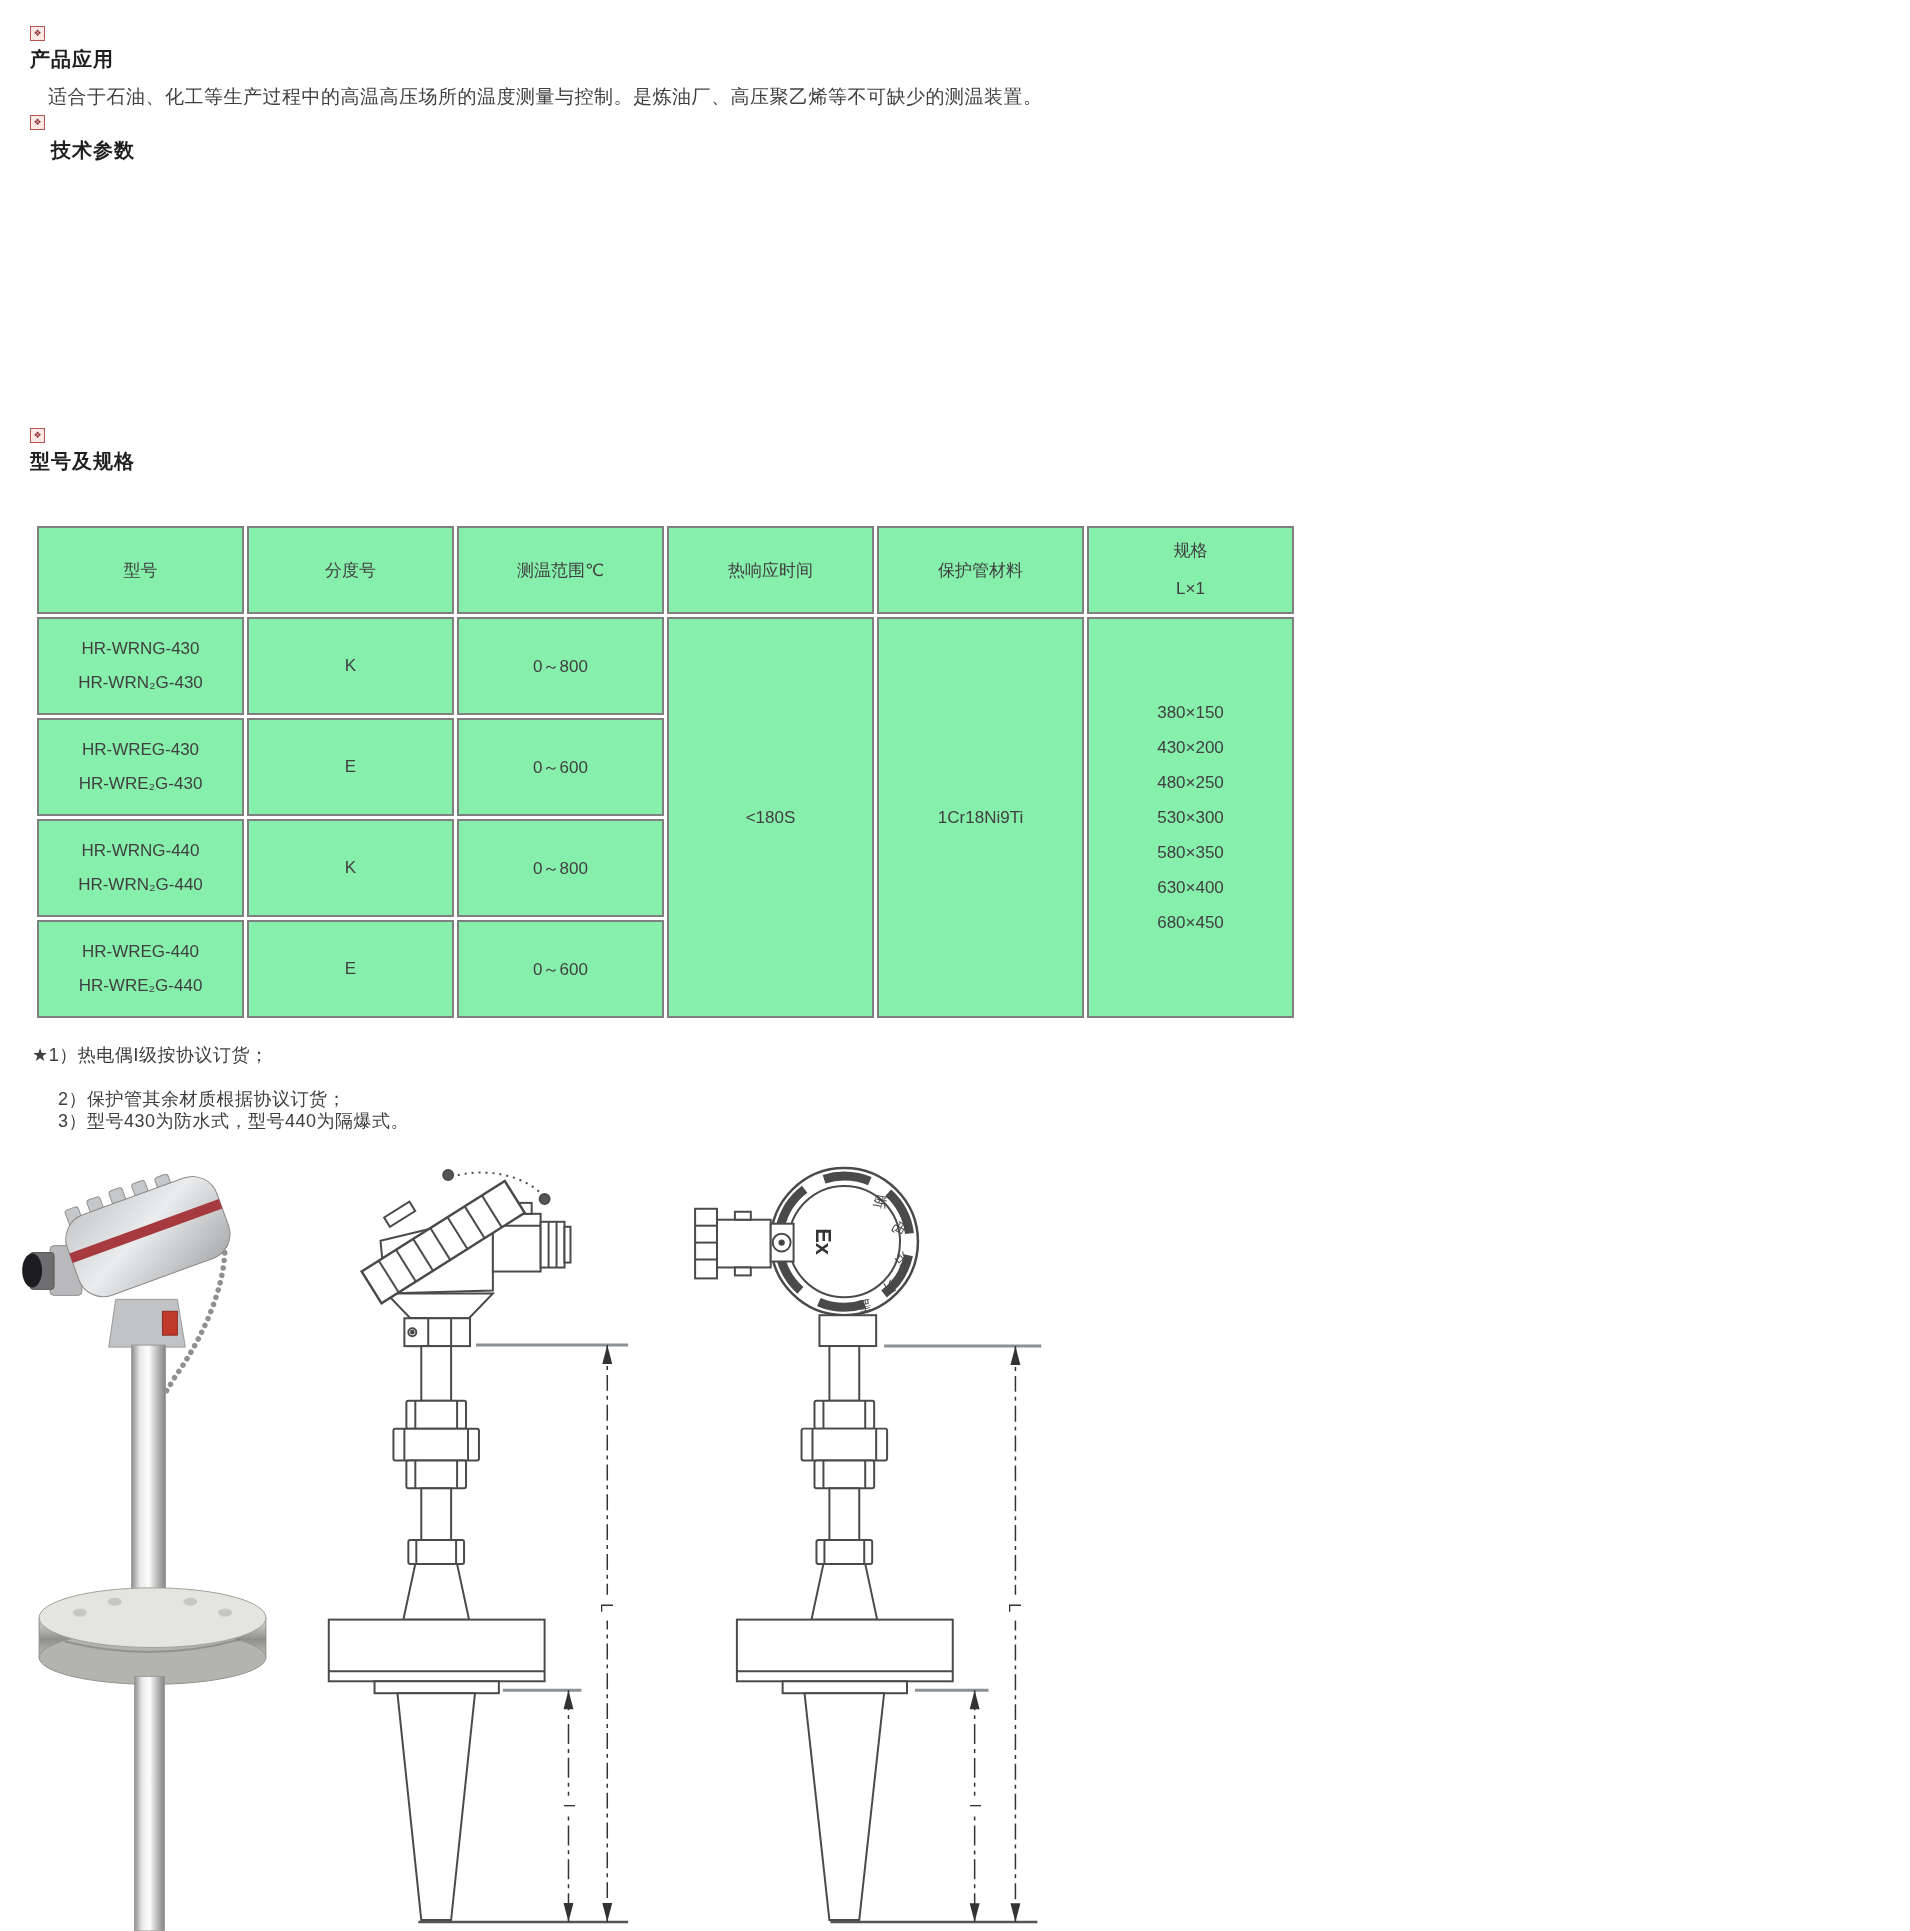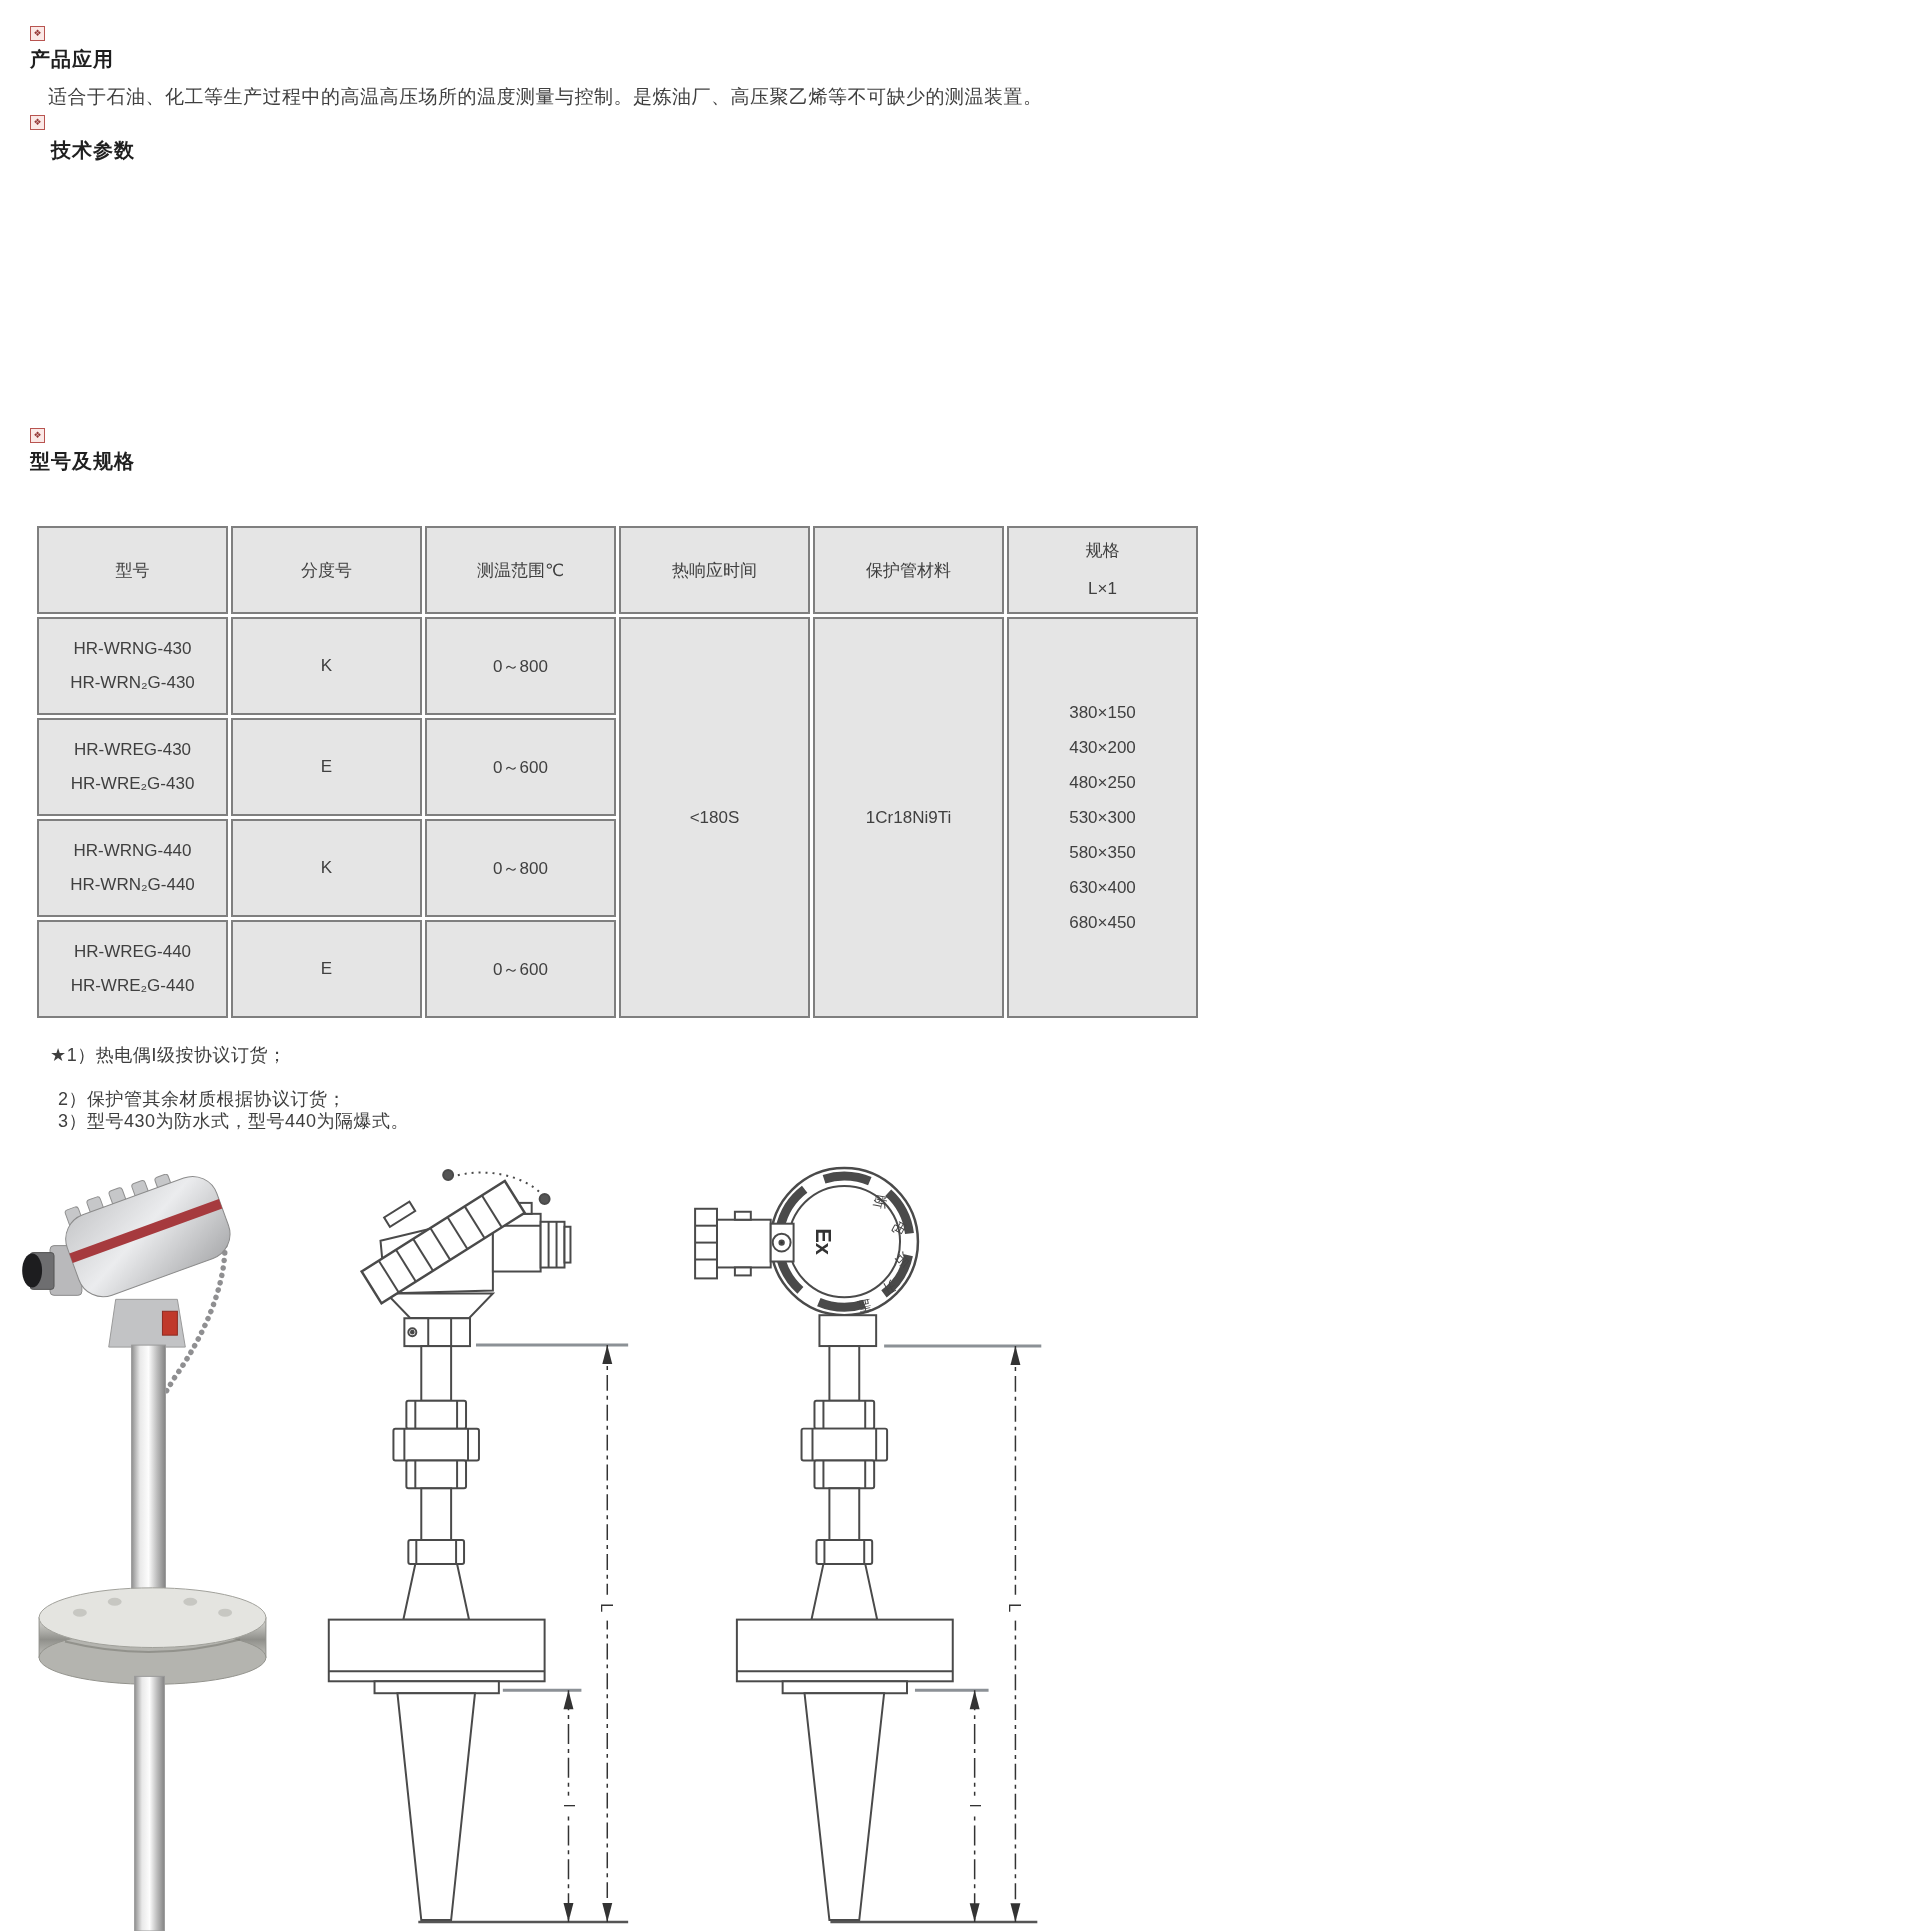--- a/index.html
+++ b/index.html
@@ -7,22 +7,22 @@
         font-family:"Liberation Sans","DejaVu Sans",sans-serif;color:#3c3c3c;}
   .abs{position:absolute;}
   .marker{position:absolute;width:13px;height:13px;border:1px solid #b85450;background:#fbe9e7;
           color:#953735;font-size:9px;line-height:12px;text-align:center;overflow:hidden;}
   .h2{position:absolute;font-size:20px;font-weight:bold;color:#1f1f1f;letter-spacing:1px;}
   .intro{position:absolute;left:30px;top:84px;width:1095px;font-size:19px;color:#3f3f3f;
          padding-left:18px;letter-spacing:0.5px;}
   .bullets{position:absolute;left:57px;top:203px;list-style:none;margin:0;padding:0;}
   .bullets li{height:44px;font-size:19px;color:#3f3f3f;letter-spacing:0.5px;}
   table.spec{position:absolute;left:34px;top:523px;border-collapse:separate;border-spacing:3px;}
-  table.spec td,table.spec th{border:2px solid #7f7f7f;background:#e5e5e5;font-weight:normal;
-         font-size:17px;color:#404040;text-align:center;vertical-align:middle;padding:0 4px;}
+  table.spec td,table.spec th{border:2px solid #7f7f7f;background:#86efac;font-weight:normal;
+         font-size:17px;color:#404040;text-align:center;vertical-align:middle;padding:0 12px;}
   table.spec th{width:179px;height:84px;}
   table.spec td{height:94px;}
   .pre{white-space:pre-line;}
   .model-cell{text-align:left;padding-left:6px;line-height:34px;}
   .model-center{text-align:center;line-height:34px;}
   .spec-list{line-height:35px;}
   .hdr-spec{line-height:38px;}
   .note{position:absolute;font-size:18px;color:#3f3f3f;letter-spacing:0.5px;}
   svg text{font-family:"Liberation Sans","DejaVu Sans",sans-serif;}
 </style>
@@ -82,21 +82,21 @@
     </tr>
     <tr>
       <td class="pre model-cell">HR-WREG-440
 HR-WRE₂G-440</td>
       <td>E</td>
       <td>0～600</td>
     </tr>
   </tbody>
     </table>
 
-  <div class="note" style="left:50px;top:1043px;text-align:center;">★1）热电偶Ⅰ级按协议订货；</div>
+  <div class="note" style="left:32px;top:1043px;text-align:center;">★1）热电偶Ⅰ级按协议订货；</div>
   <div class="note" style="left:58px;top:1087px;">2）保护管其余材质根据协议订货；</div>
   <div class="note" style="left:58px;top:1109px;">3）型号430为防水式，型号440为隔爆式。</div>
 
   <svg class="abs" style="left:20px;top:1174px;" width="264" height="757" viewBox="0 0 265 761">
     <defs>
       <linearGradient id="metal" x1="0" y1="0" x2="1" y2="0">
         <stop offset="0" stop-color="#8f8f8f"></stop>
           <stop offset="0.25" stop-color="#e9e9e9"></stop>
         <stop offset="0.5" stop-color="#fdfdfd"></stop>
           <stop offset="0.75" stop-color="#bdbdbd"></stop>

